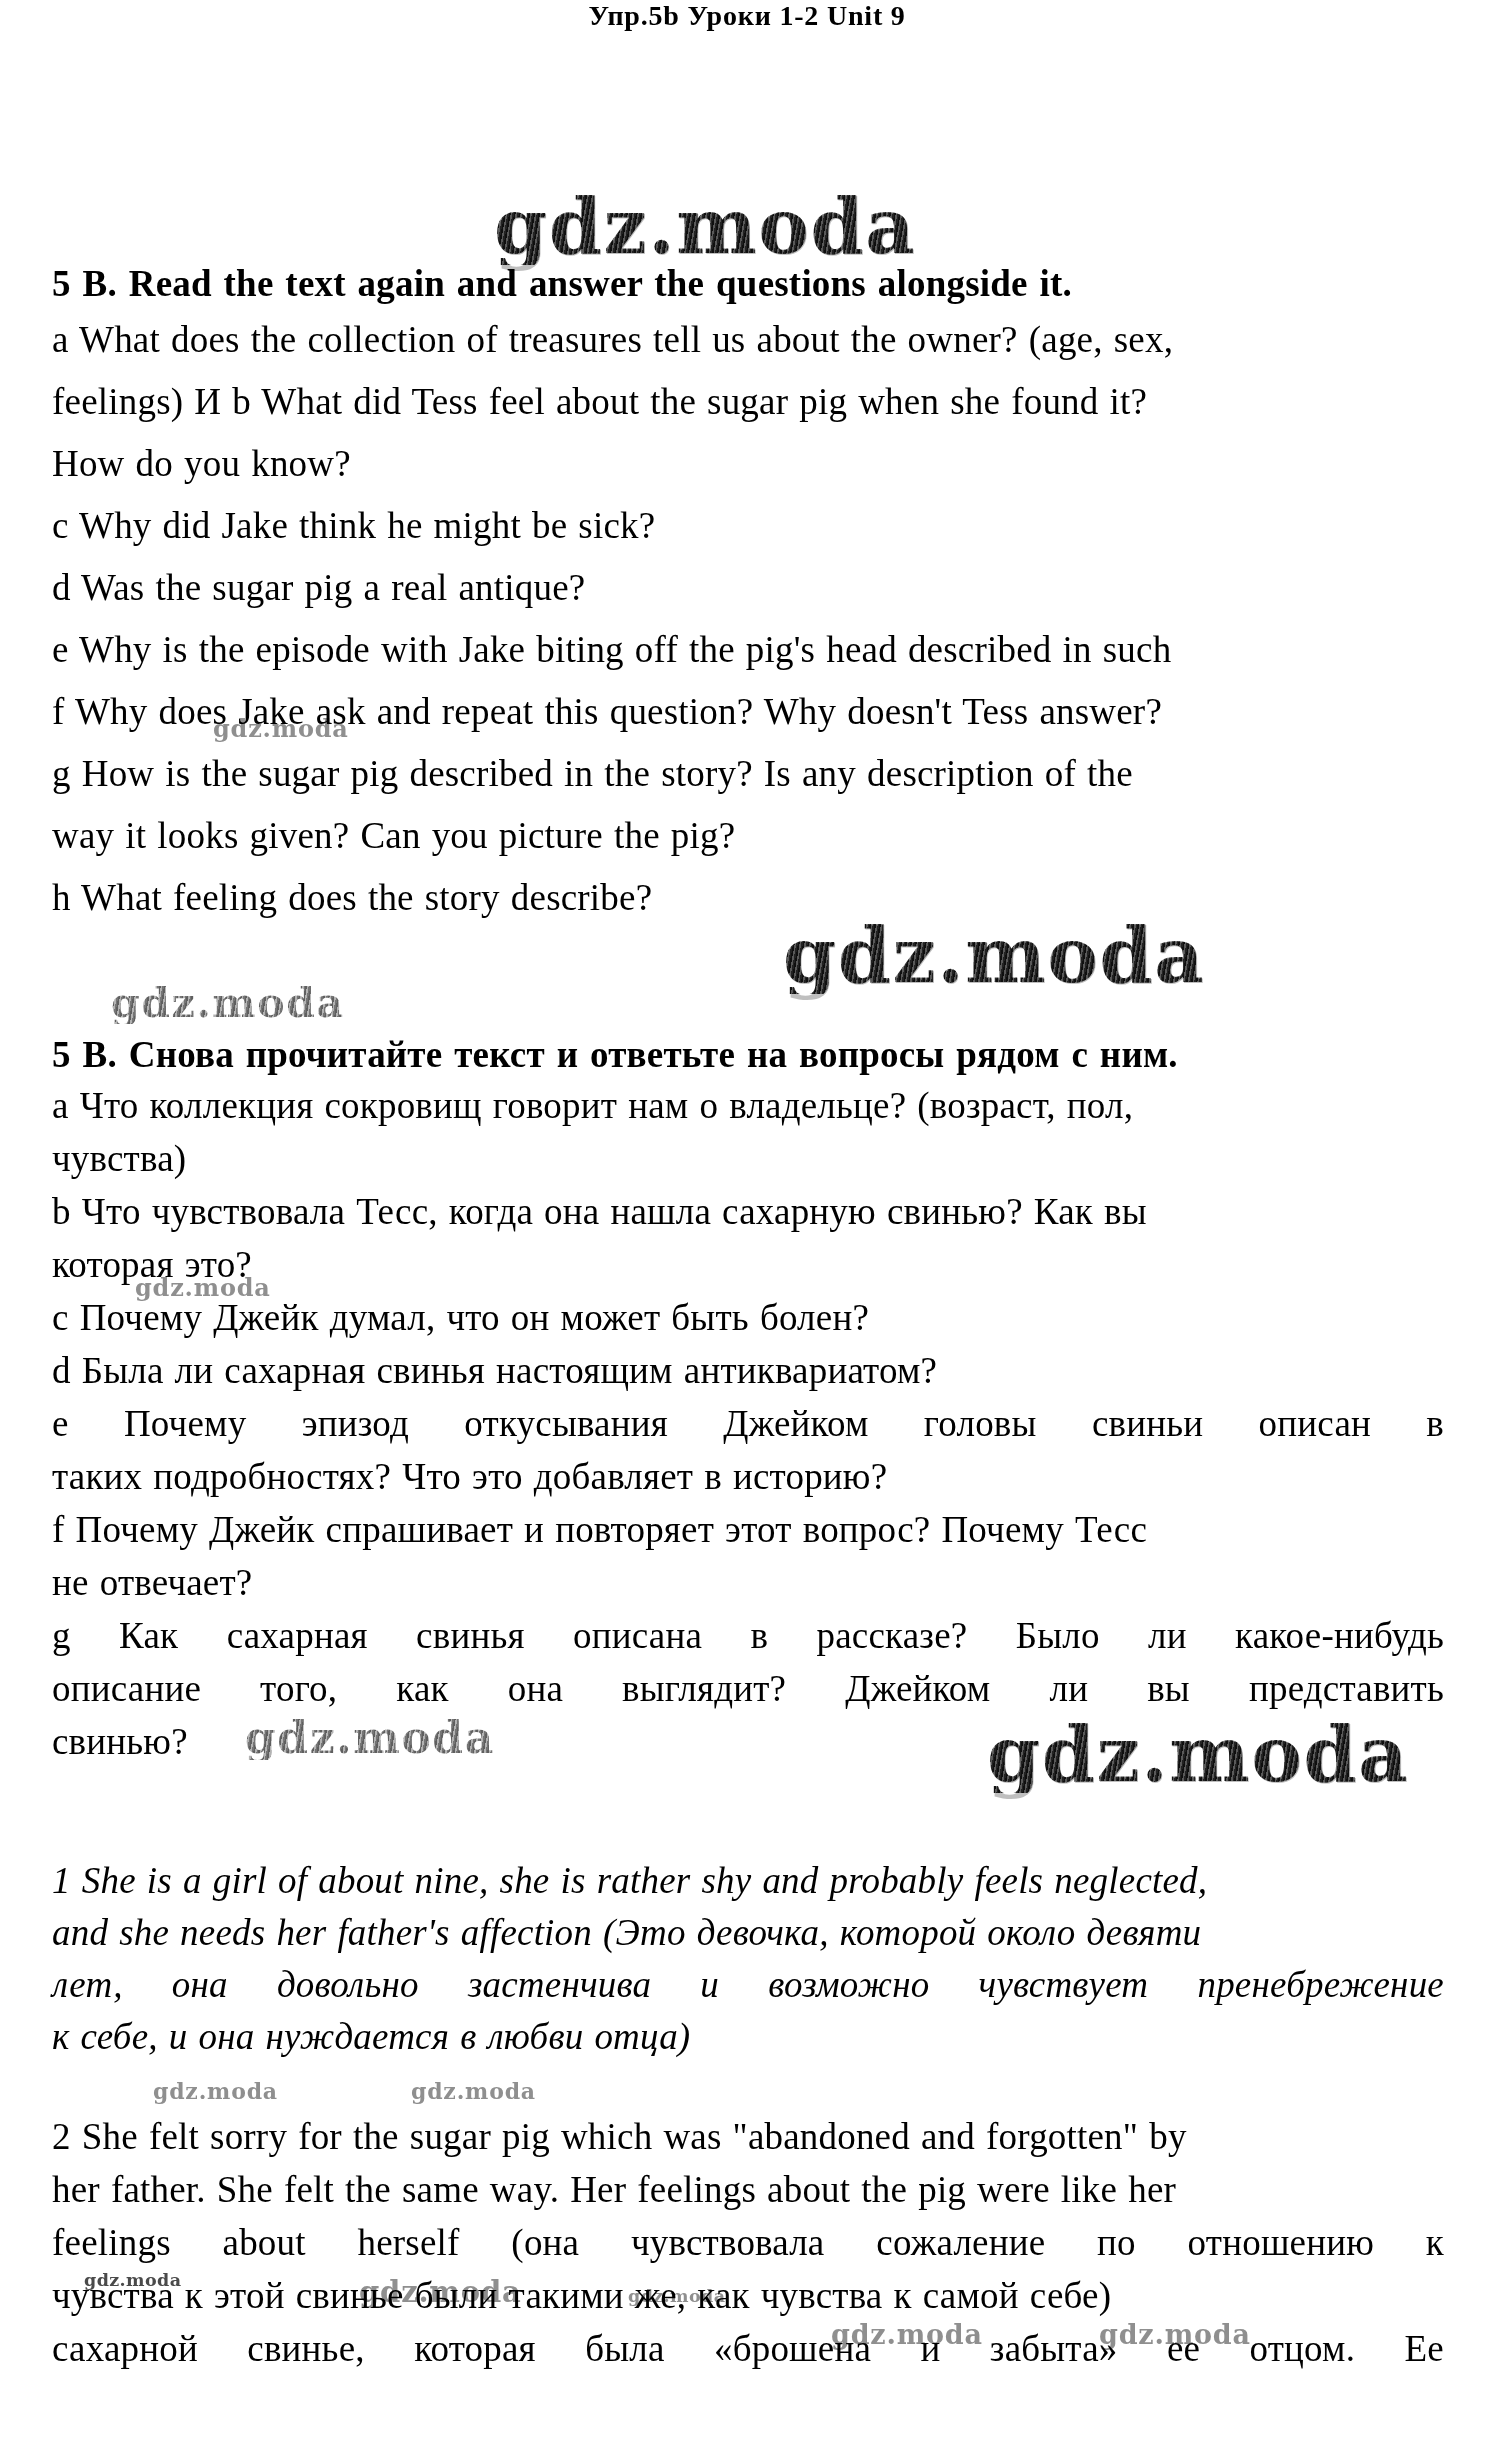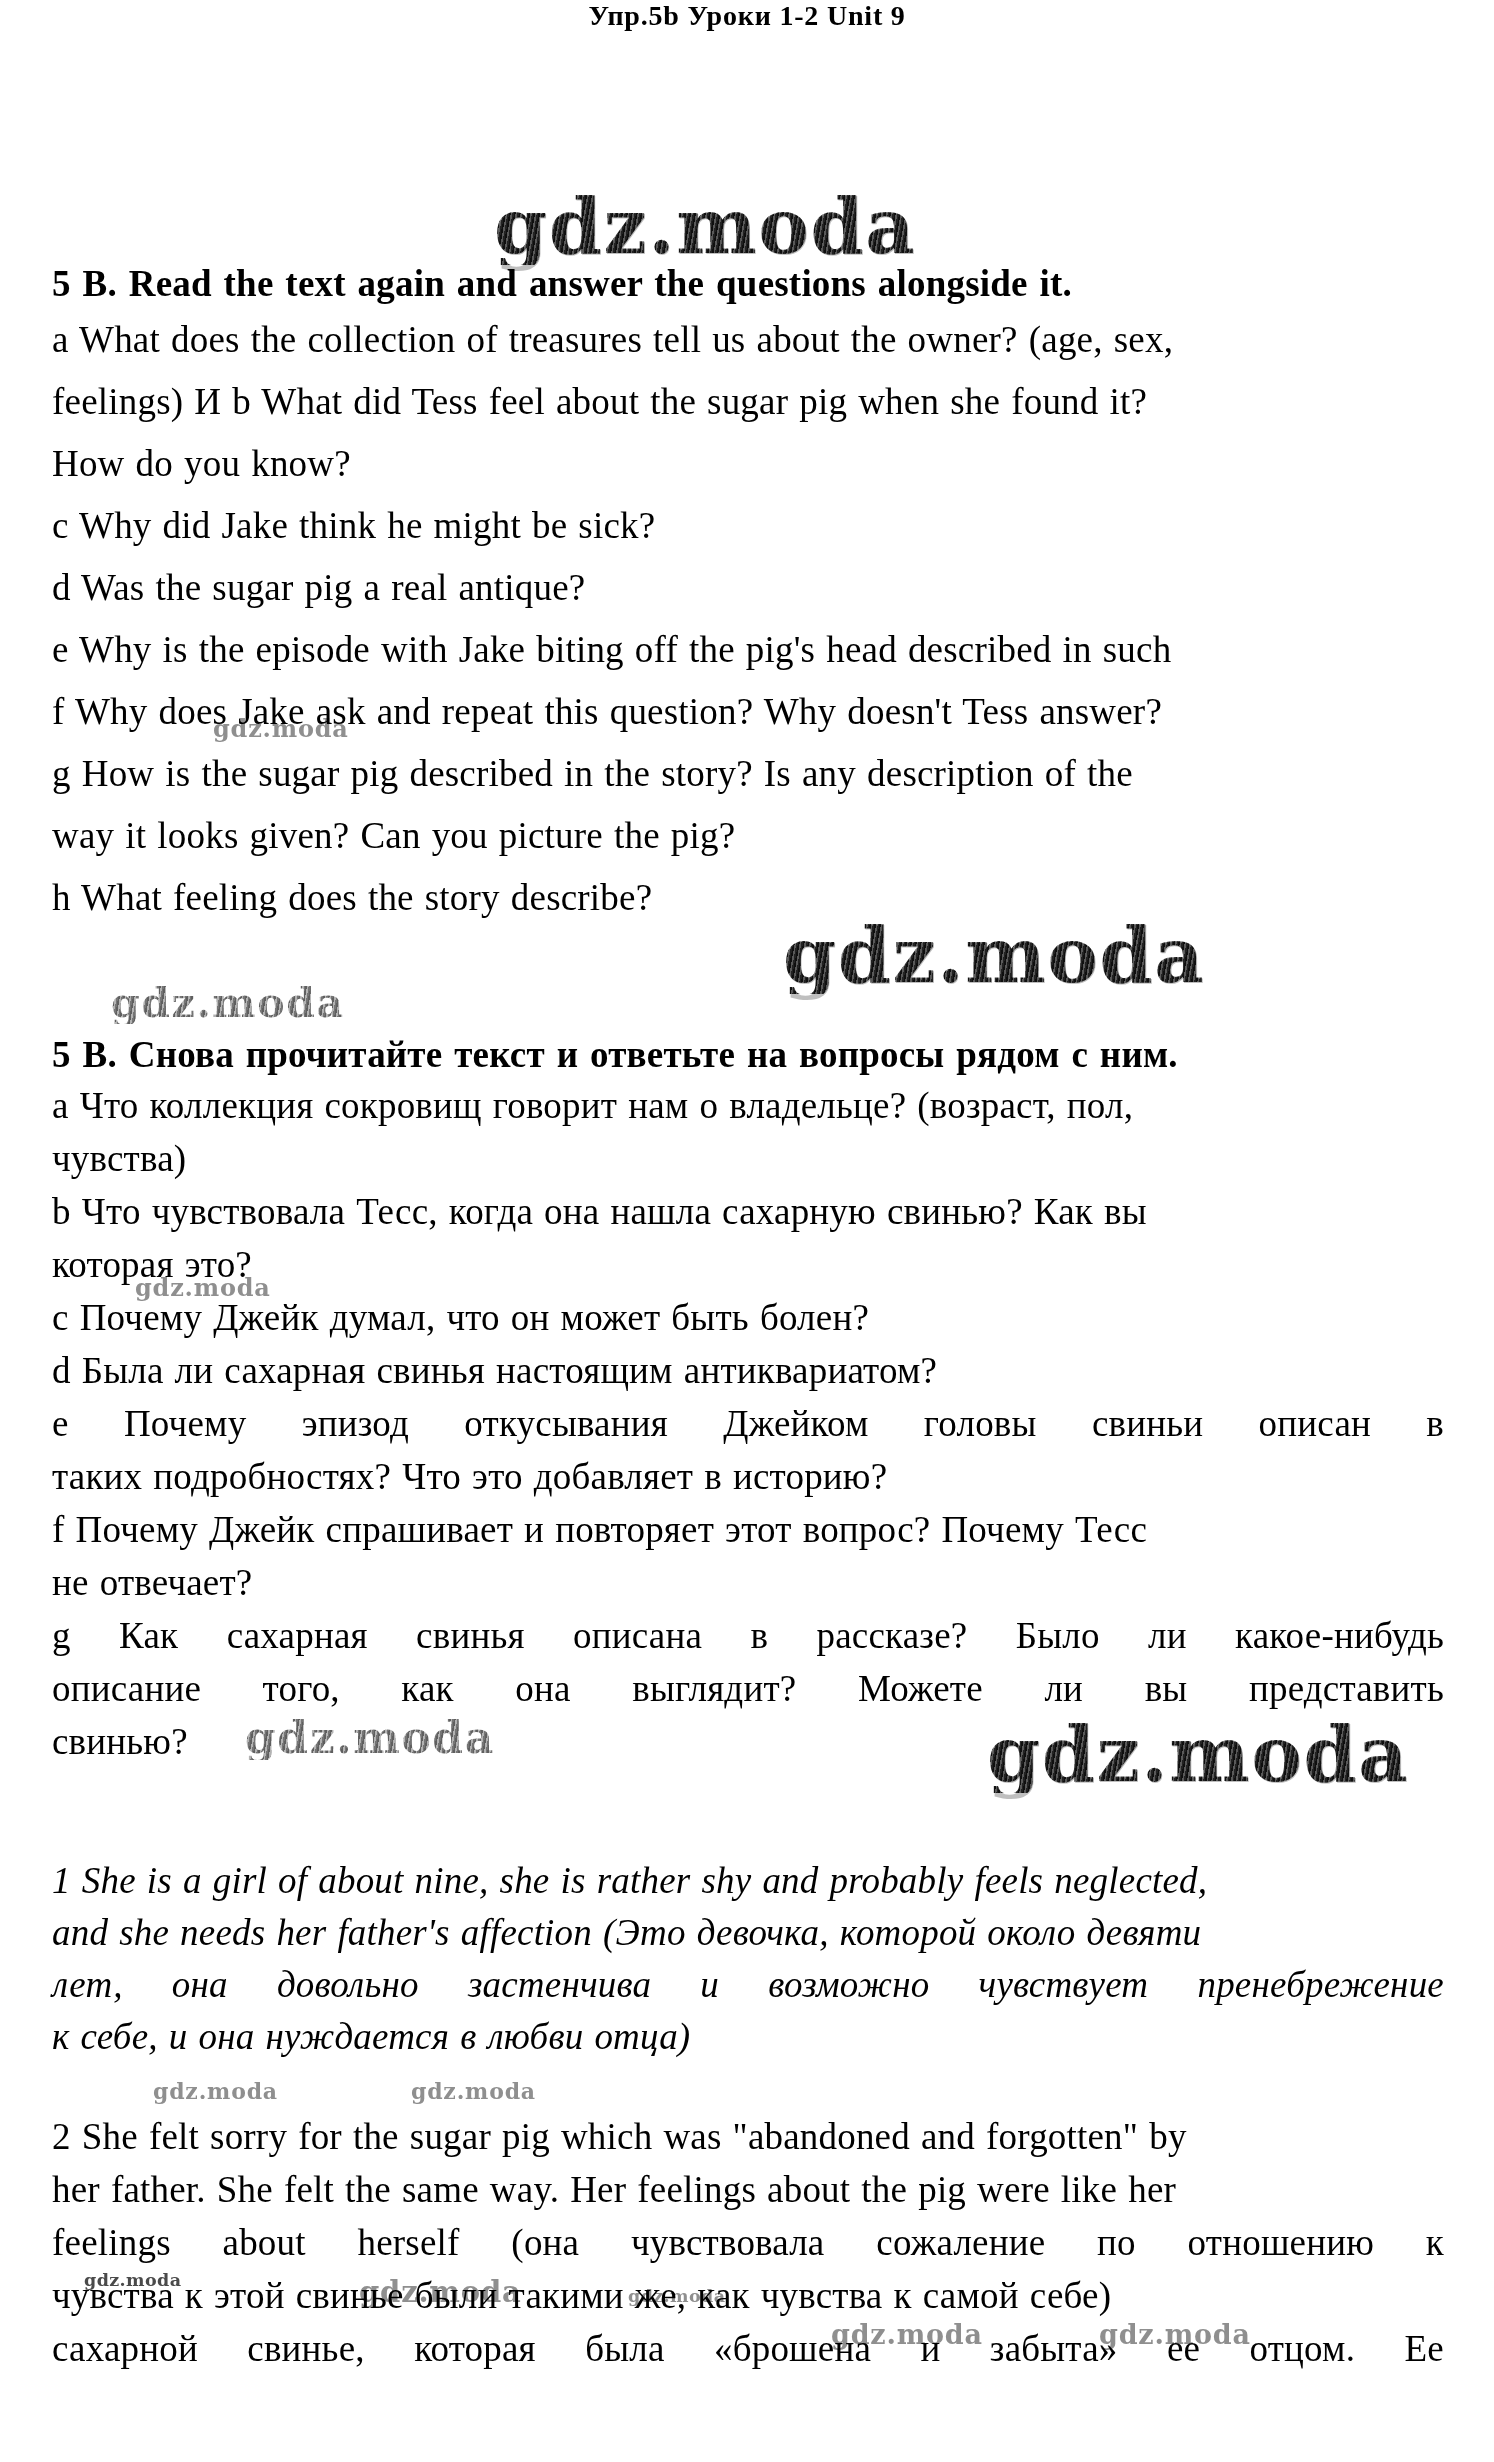--- a/index.html
+++ b/index.html
@@ -122,21 +122,21 @@
     <div class="line">чувства)</div>
     <div class="line">b Что чувствовала Тесс, когда она нашла сахарную свинью? Как вы</div>
     <div class="line">которая это?</div>
     <div class="line">c Почему Джейк думал, что он может быть болен?</div>
     <div class="line">d Была ли сахарная свинья настоящим антиквариатом?</div>
     <div class="line just">e Почему эпизод откусывания Джейком головы свиньи описан в</div>
     <div class="line">таких подробностях? Что это добавляет в историю?</div>
     <div class="line">f Почему Джейк спрашивает и повторяет этот вопрос? Почему Тесс</div>
     <div class="line">не отвечает?</div>
     <div class="line just">g Как сахарная свинья описана в рассказе? Было ли какое-нибудь</div>
-    <div class="line just">описание того, как она выглядит? Можете ли вы представить</div>
+    <div class="line just">описание того, как она выглядит? Джейком ли вы представить</div>
     <div class="line">свинью?</div>
   </div>
 
   <div class="wm gray" id="wm-ru-small">gdz.moda</div>
   <div class="wm gray hatch-gray" id="wm-svinyu">gdz.moda</div>
   <div class="wm hatch" id="wm-bottom-right">gdz.moda</div>
 
   <div class="abs textblock" id="ans1">
     <div class="line">1 She is a girl of about nine, she is rather shy and probably feels neglected,</div>
     <div class="line">and she needs her father's affection (Это девочка, которой около девяти</div>

